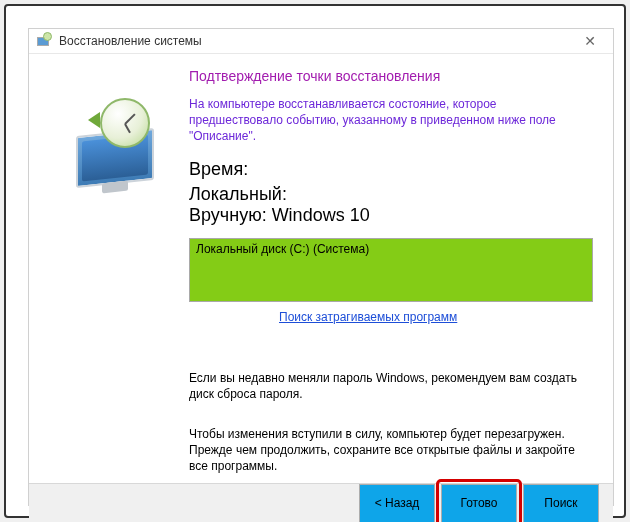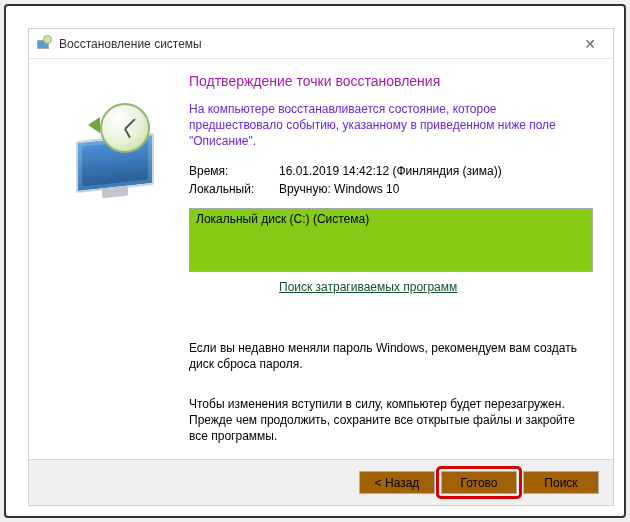--- a/index.html
+++ b/index.html
@@ -71,39 +71,40 @@
     margin: 4px 0 12px 0;
   }
   .desc {
     font-size: 12px;
     color: #6d28d9;
     line-height: 1.35;
     margin-bottom: 14px;
   }
   .info-row {
     display: flex;
-    font-size: 12px;
+    font-size: 18px;
     margin-bottom: 4px;
+    flex-direction: column;
   }
   .info-label { width: 90px; }
   .info-value { flex: 1; }
   .disks-row {
     display: flex;
     margin-top: 12px;
   }
   .disks-box {
     flex: 1;
     border: 1px solid #a9a9a9;
     height: 64px;
     padding: 3px 6px;
     font-size: 12px;
     background: #84cc16;
   }
   .link {
-    color: #14532d;
+    color: #1d4ed8;
     text-decoration: underline;
     font-size: 12px;
     cursor: pointer;
     margin-top: 8px;
     margin-left: 90px;
     display: inline-block;
   }
   .note {
     font-size: 12px;
     line-height: 1.35;
@@ -117,23 +118,23 @@
     border-top: 1px solid #d8d8d8;
     background: #f0f0f0;
     display: flex;
     align-items: center;
     justify-content: flex-end;
     padding: 0 14px;
     gap: 6px;
   }
   .btn {
     min-width: 76px;
-    height: 23px;
+    height: 39px;
     border: 1px solid #adadad;
-    background: #a16207;
+    background: #0ea5e9;
     font-size: 12px;
     font-family: inherit;
     padding: 0 10px;
     cursor: pointer;
   }
   .highlight-wrap {
     position: relative;
     display: inline-block;
   }
   .highlight {
@@ -236,21 +237,20 @@
           <div class="clock"></div>
           <div class="arrow"></div>
         </div>
       </div>
       <div class="right-col">
         <div class="heading">Подтверждение точки восстановления</div>
         <div class="desc">На компьютере восстанавливается состояние, которое предшествовало событию, указанному в приведенном ниже поле "Описание".</div>
 
         <div class="info-row">
           <div class="info-label">Время:</div>
-          <div class="info-value">16.01.2019 14:42:12 (Финляндия (зима))</div>
         </div>
         <div class="info-row">
           <div class="info-label">Локальный:</div>
           <div class="info-value">Вручную: Windows 10</div>
         </div>
 
         <div class="disks-row">
           <div class="disks-box">
             <span>Локальный диск (C:) (Система)</span>
           </div>

